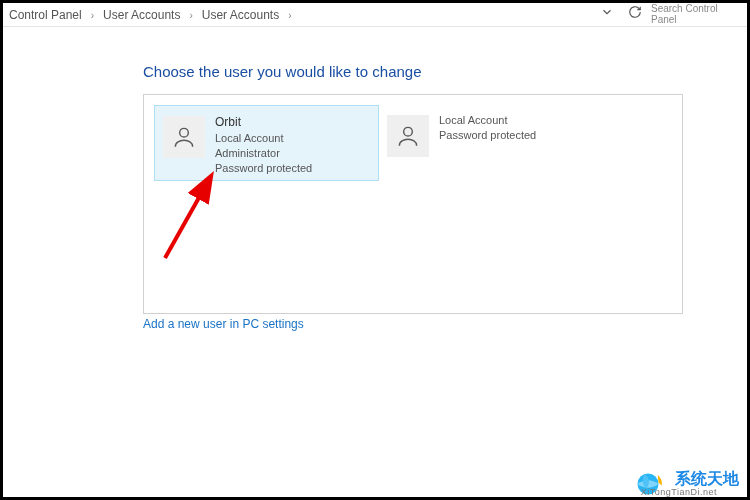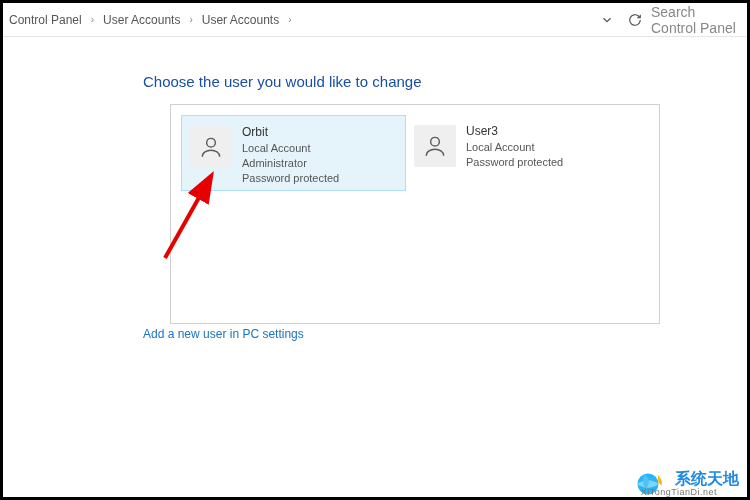--- a/index.html
+++ b/index.html
@@ -1,22 +1,22 @@
 <!DOCTYPE html>
 <html><head>
   <meta charset="utf-8">
   <style>
     * { box-sizing: border-box; margin: 0; padding: 0; }
     html, body { width: 750px; height: 500px; font-family: "Segoe UI", Tahoma, sans-serif; background: #fff; }
     body { border: 3px solid #000; position: relative; overflow: hidden; }
     
     .header-bar {
       display: flex;
-      align-items: center;
-      height: 34px;
+      align-items: flex-end;
+      height: 24px;
       border-bottom: 1px solid #e5e5e5;
       padding: 0 10px 0 0;
     }
     .breadcrumb {
       display: flex;
       align-items: center;
       flex: 1;
       font-size: 12px;
       color: #555;
       gap: 2px;
@@ -26,42 +26,41 @@
     .breadcrumb .sep { color: #888; padding: 0 3px; font-size: 10px; }
     .hdr-icon {
       width: 28px; height: 28px;
       display: flex; align-items: center; justify-content: center;
       color: #555;
     }
     .hdr-icon svg { width: 14px; height: 14px; }
     .search-box {
       width: 88px;
       height: 24px;
-      font-size: 14px;
+      font-size: 10px;
       color: #888;
       display: flex;
       align-items: center;
       padding-left: 2px;
     }
     
     .content { padding: 36px 16px 0 140px; }
     .title {
       font-size: 15px;
       color: #1a4ea3;
       font-weight: 400;
       margin-bottom: 14px;
     }
     .accounts-box {
-      width: 490px;
+      width: 540px;
       height: 220px;
       border: 1px solid #d0d0d0;
       padding: 10px 10px;
       display: flex;
       gap: 0;
-      margin-left: 27px;
     }
     .user-card {
       width: 225px;
       height: 76px;
       display: flex;
       align-items: flex-start;
       padding: 8px 10px 8px 8px;
       gap: 10px;
       cursor: pointer;
     }
@@ -166,21 +165,20 @@
     </div>
 
     <div class="user-card">
       <div class="user-avatar">
         <svg viewBox="0 0 24 24" fill="none" stroke="currentColor" stroke-width="1.3">
             <circle cx="12" cy="8" r="4"></circle>
             <path d="M4 21c0-4 4-6 8-6s8 2 8 6"></path>
           </svg>
       </div>
       <div class="user-meta">
-        <div class="user-name">User3</div>
         <div>Local Account</div>
         <div>Password protected</div>
       </div>
     </div>
   </div>
   
   <a class="add-link">Add a new user in PC settings</a>
 </div>
 
 <svg class="arrow-overlay" width="90" height="110">

